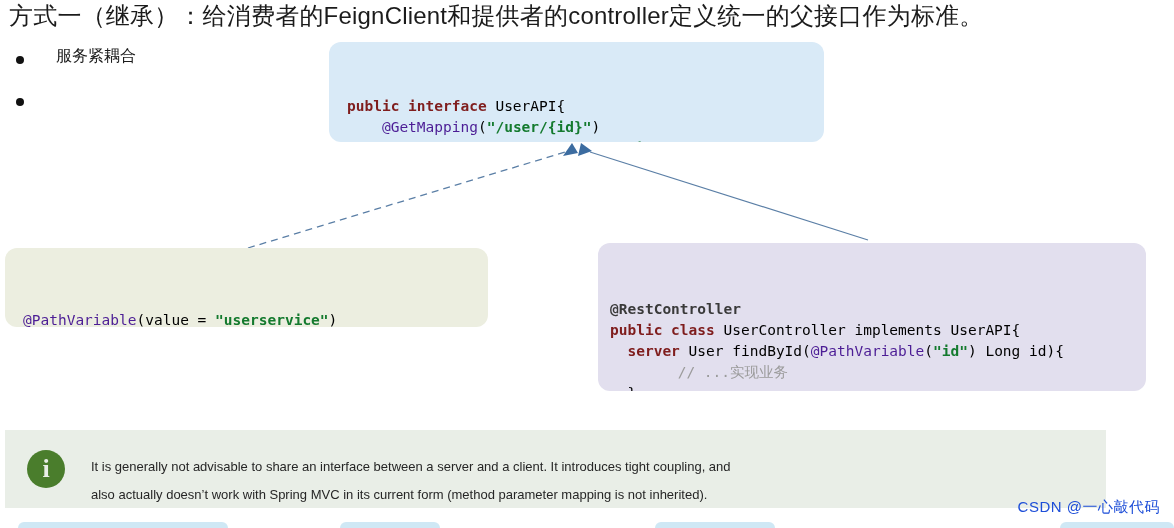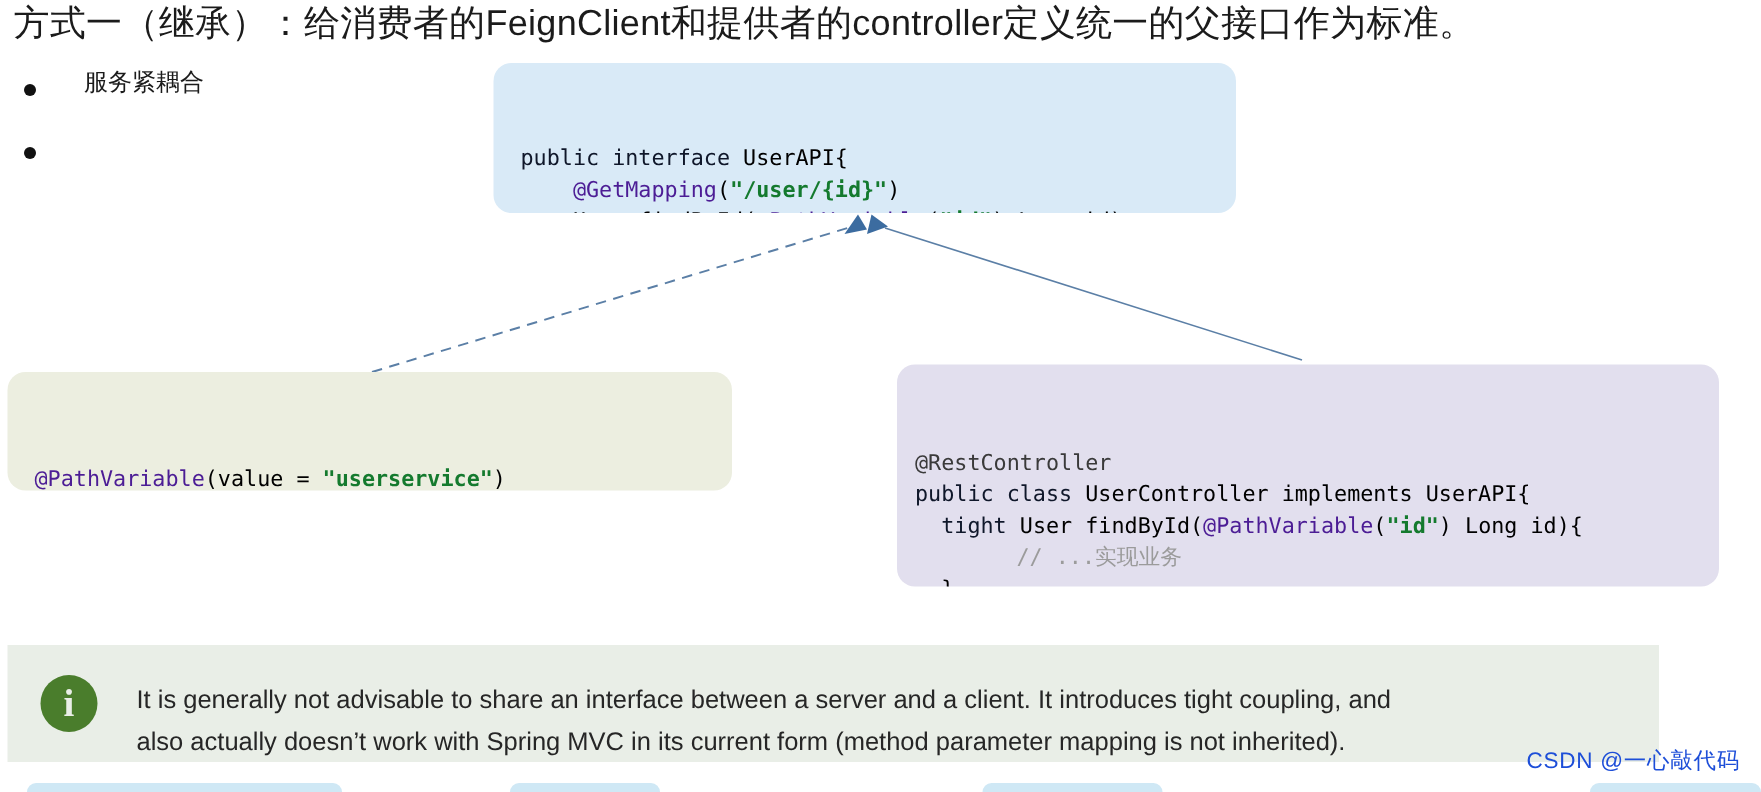--- a/index.html
+++ b/index.html
@@ -104,26 +104,26 @@
   #card-usercontroller {
     left: 598px;
     top: 243px;
     width: 548px;
     height: 148px;
     background: #e2dfee;
     padding: 14px 12px;
   }
 
   
-  .kw      { color: #0f172a; font-weight: normal; }   
+  .kw      { color: #7f1d1d; font-weight: bold; }   
   .ann     { color: #4c1d95; }                       
   .str     { color: #147a2e; font-weight: bold; }    
   .plain   { color: #000000; }
   .cmt     { color: #9b9b9b; margin-left: 24px; }                       
-  .anndark { color: #3a3a3a; }                       
+  .anndark { color: #3a3a3a; font-weight: bold; }                       
 
   
   #connectors {
     position: absolute;
     left: 0;
     top: 0;
     width: 1174px;
     height: 528px;
     pointer-events: none;
   }
@@ -154,21 +154,21 @@
   }
   .info-badge span {
     color: #e9eee7;
     font-family: "Liberation Serif", "DejaVu Serif", serif;
     font-weight: bold;
     font-size: 26px;
     line-height: 26px;
     margin-top: -1px;
   }
   .callout-text {
-    font-size: 17px;
+    font-size: 13px;
     line-height: 28px;
     color: #262626;
     margin-top: 24px;
   }
   .callout-text p { margin: 0; white-space: nowrap; }
 
   
   #watermark {
     position: absolute;
     right: 14px;
@@ -230,21 +230,21 @@
   </div>
 
   <div class="code-card" id="card-userclient">
     <pre><span class="ann">@PathVariable</span><span class="plain">(value = </span><span class="str">"userservice"</span><span class="plain">)</span>
 </pre>
   </div>
 
   <div class="code-card" id="card-usercontroller">
     <pre><span class="anndark">@RestController</span>
 <span class="kw">public class </span><span class="plain">UserController implements UserAPI{</span>
-<span class="plain">  </span><span class="kw">tight </span><span class="plain">User findById(</span><span class="ann">@PathVariable</span><span class="plain">(</span><span class="str">"id"</span><span class="plain">) Long id){</span>
+<span class="plain">  </span><span class="kw">server </span><span class="plain">User findById(</span><span class="ann">@PathVariable</span><span class="plain">(</span><span class="str">"id"</span><span class="plain">) Long id){</span>
 <span class="plain">     </span><span class="cmt">// ...实现业务</span>
 <span class="plain">  }</span>
 </pre>
   </div>
 
   <div id="callout">
     <div class="info-badge">
       <span>i</span>
     </div>
     <div class="callout-text">

